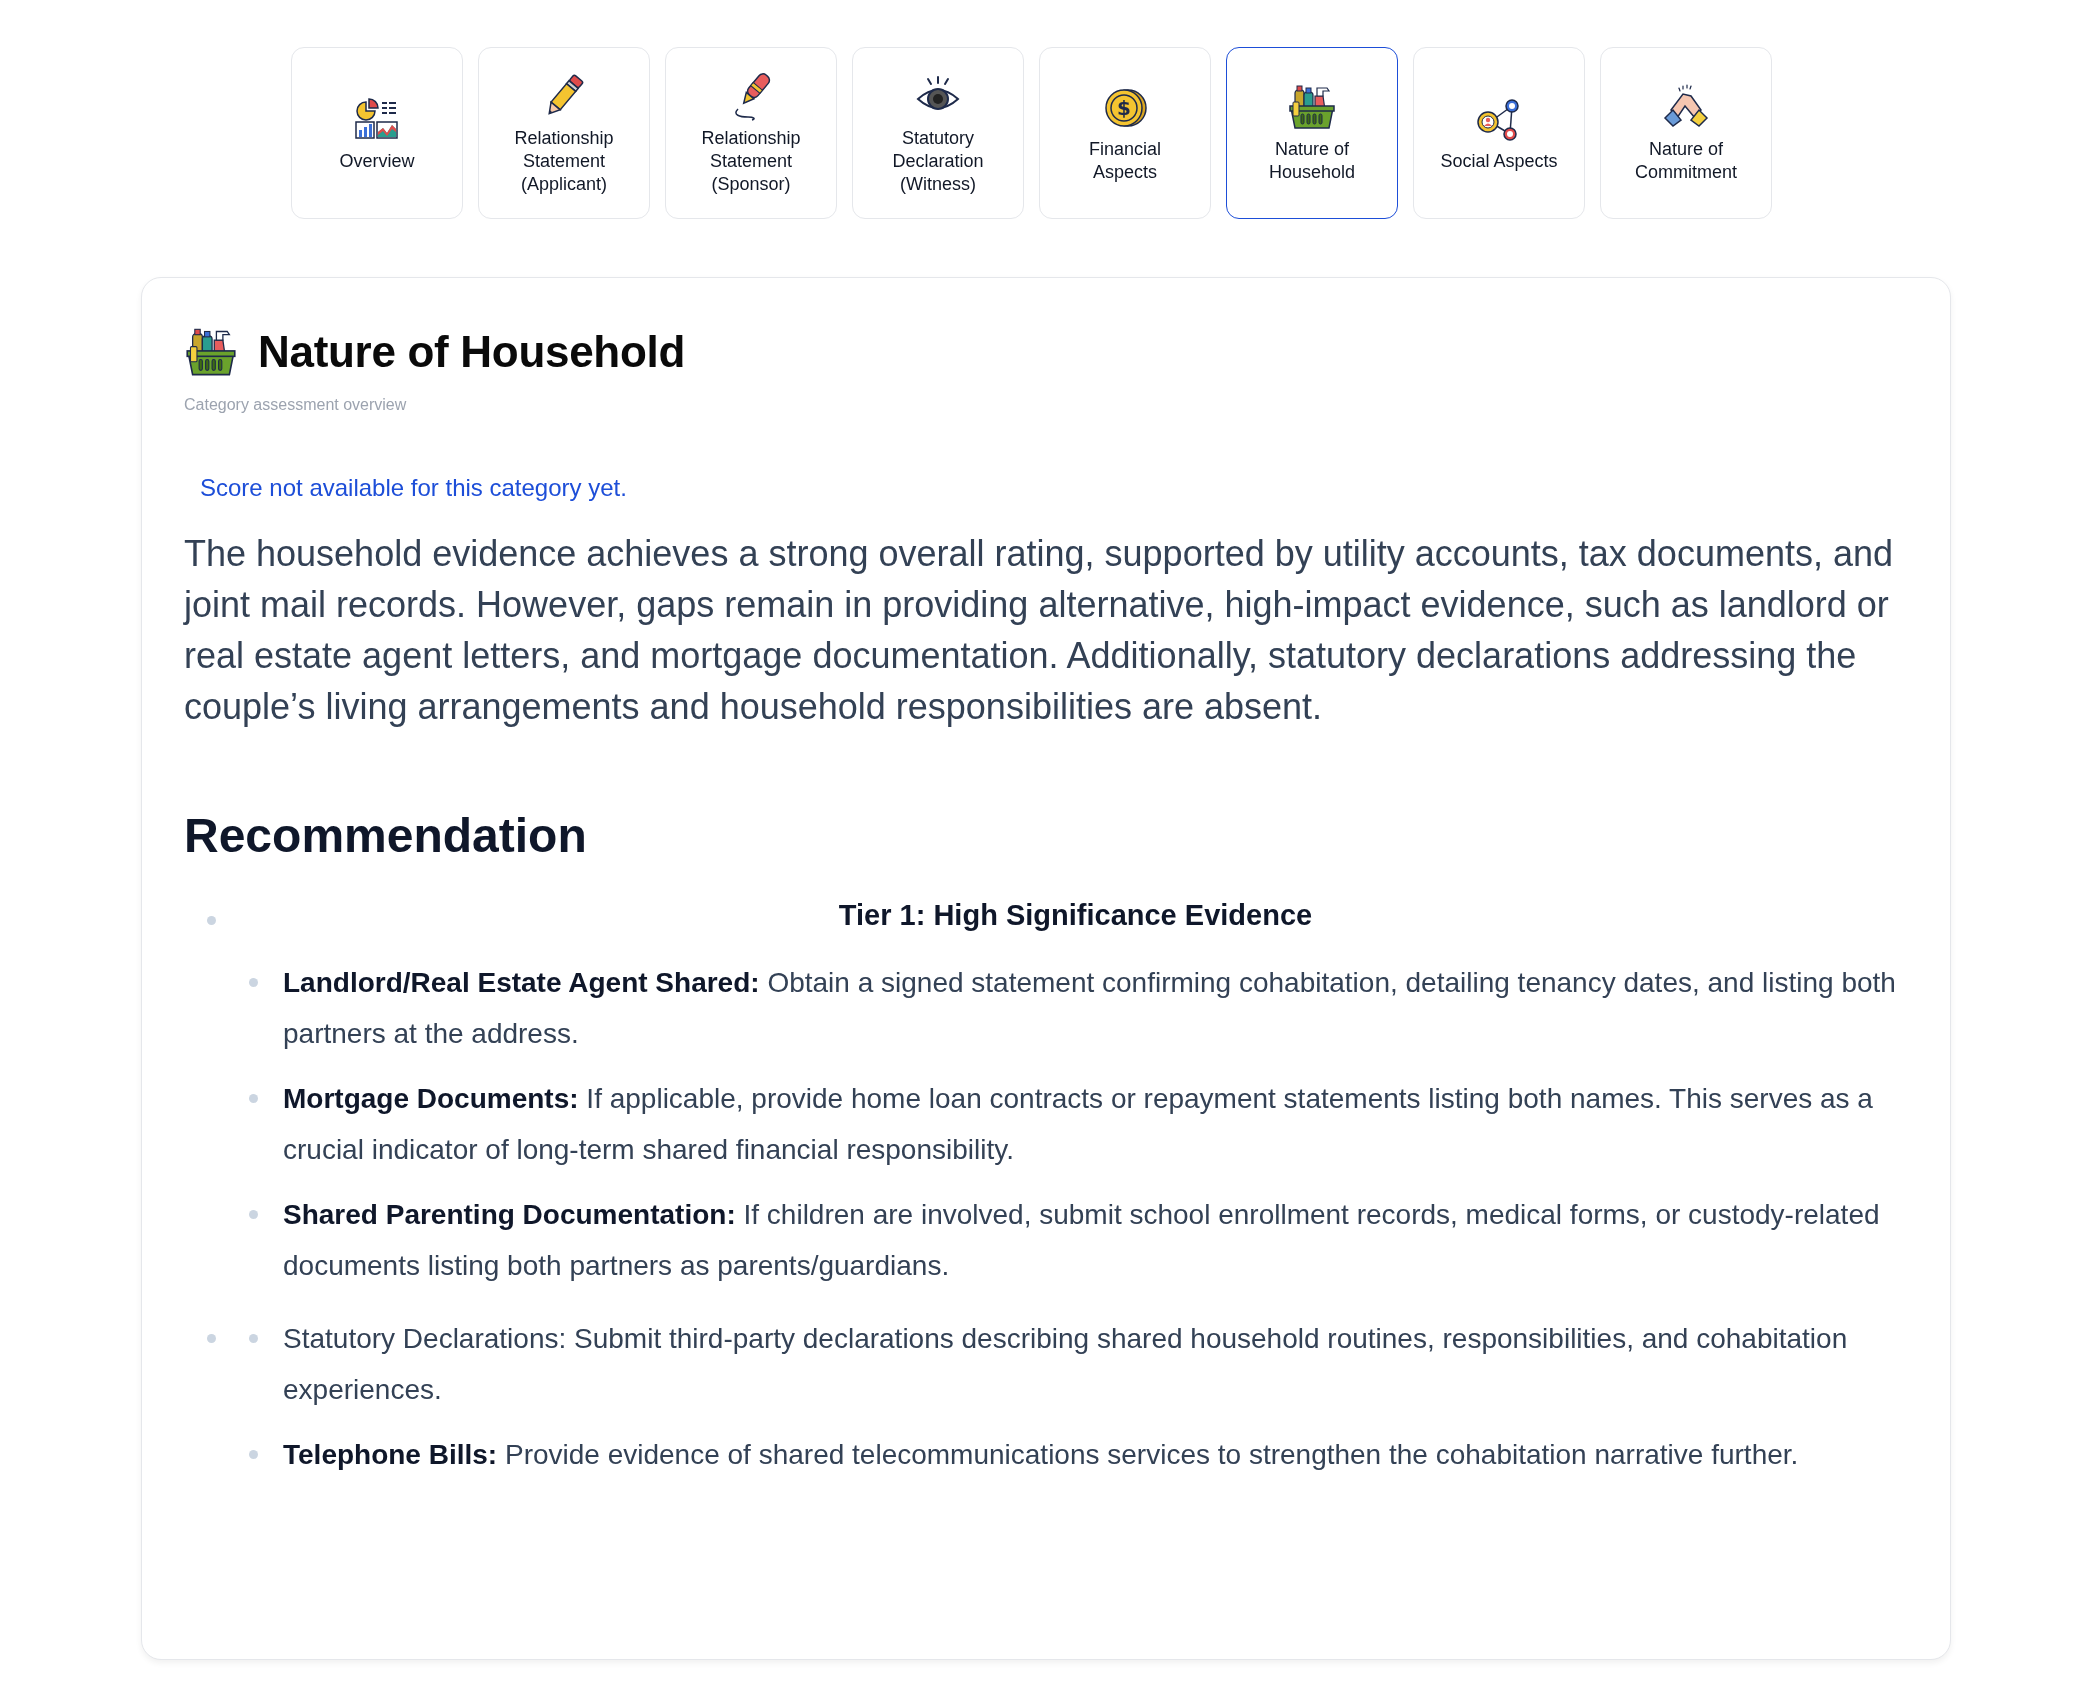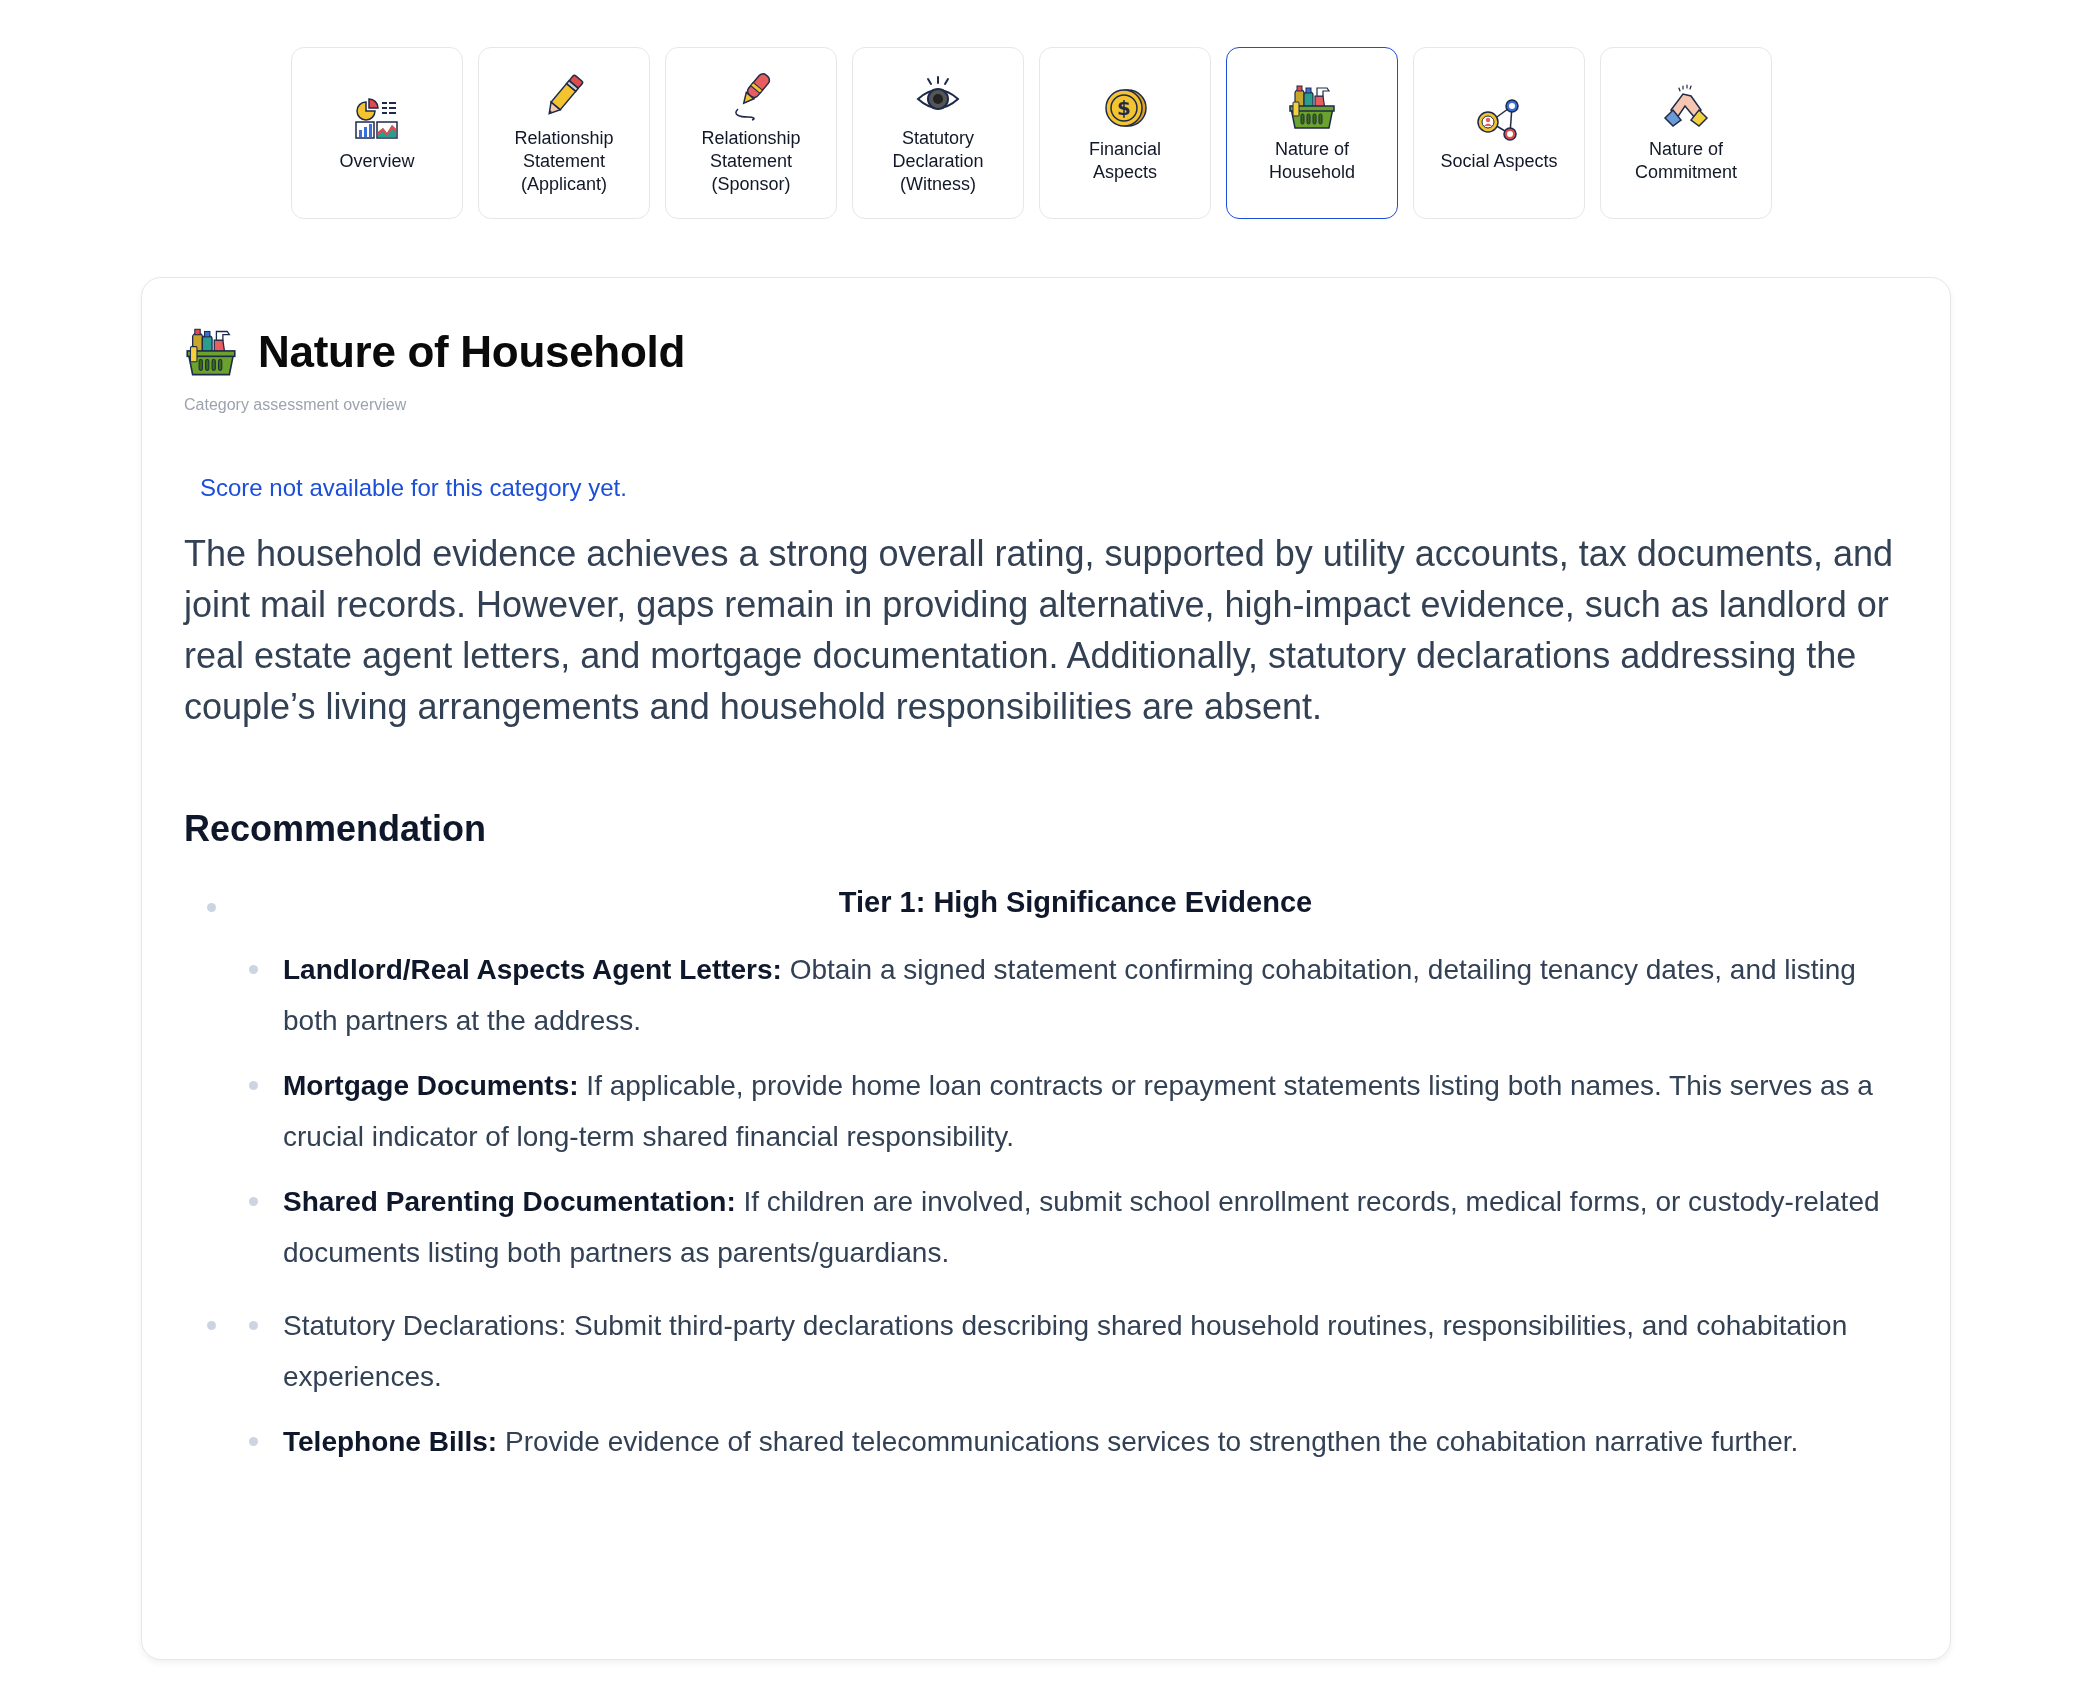--- a/index.html
+++ b/index.html
@@ -15,21 +15,21 @@
 
   .card { position: absolute; left: 141px; top: 277px; width: 1810px; height: 1383px;
           box-sizing: border-box; border: 1.5px solid #e5e7eb; border-radius: 20px;
           background: #fff; box-shadow: 0 3px 6px rgba(0,0,0,0.06); padding: 44px 42px; }
   .head { display: flex; align-items: center; gap: 20px; height: 60px; }
   .head .hicon { width: 54px; height: 54px; }
   .title { font-size: 44px; font-weight: 700; color: #0a0a0a; letter-spacing: -0.3px; }
   .subtitle { font-size: 16px; color: #9ca3af; margin-top: 14px; }
   .score { font-size: 24px; color: #1d4ed8; margin-top: 60px; margin-left: 16px; }
   .summary { font-size: 36px; line-height: 51px; color: #334155; margin-top: 26px; }
-  .rec-title { font-size: 36px; font-weight: 600; color: #0f172a; margin-top: 76px; }
+  .rec-title { font-size: 48px; font-weight: 600; color: #0f172a; margin-top: 76px; }
   ul { list-style: none; margin: 0; padding: 0; }
   .tier { position: relative; padding-left: 59px; margin-top: 32px; }
   .tier > .bullet, .sub > .bullet { position: absolute; width: 9px; height: 9px; border-radius: 50%; background: #cbd5e1; }
   .tier > .bullet { left: 23px; top: 21px; }
   .tier-label { font-size: 29px; font-weight: 600; color: #0f172a; line-height: 40px; text-align: center; }
   .subs { margin-top: 22px; }
   .sub { position: relative; padding-left: 58px; font-size: 28px; line-height: 51px; color: #334155; margin-bottom: 14px; margin-left: 0; }
   .sub > .bullet { left: 24px; top: 21px; }
   .sub b { font-weight: 700; color: #0f172a; }
   .tier2 { margin-top: 22px; }
@@ -204,21 +204,21 @@
 
   <h2 class="rec-title" style="margin-bottom:0">Recommendation</h2>
 
   <ul>
     <li class="tier">
       <span class="bullet"></span>
       <div class="tier-label">Tier 1: High Significance Evidence</div>
       <ul class="subs">
         <li class="sub" style="margin-left:-18px">
           <span class="bullet"></span>
-          <b>Landlord/Real Aspects Agent Letters:</b><span> Obtain a signed statement confirming cohabitation, detailing tenancy dates, and listing both partners at the address.</span>
+          <b>Landlord/Real Estate Agent Shared:</b><span> Obtain a signed statement confirming cohabitation, detailing tenancy dates, and listing both partners at the address.</span>
         </li>
         <li class="sub" style="margin-left:-18px">
           <span class="bullet"></span>
           <b>Mortgage Documents:</b><span> If applicable, provide home loan contracts or repayment statements listing both names. This serves as a crucial indicator of long-term shared financial responsibility.</span>
         </li>
         <li class="sub" style="margin-left:-18px">
           <span class="bullet"></span>
           <b>Shared Parenting Documentation:</b><span> If children are involved, submit school enrollment records, medical forms, or custody-related documents listing both partners as parents/guardians.</span>
         </li>
       </ul>

